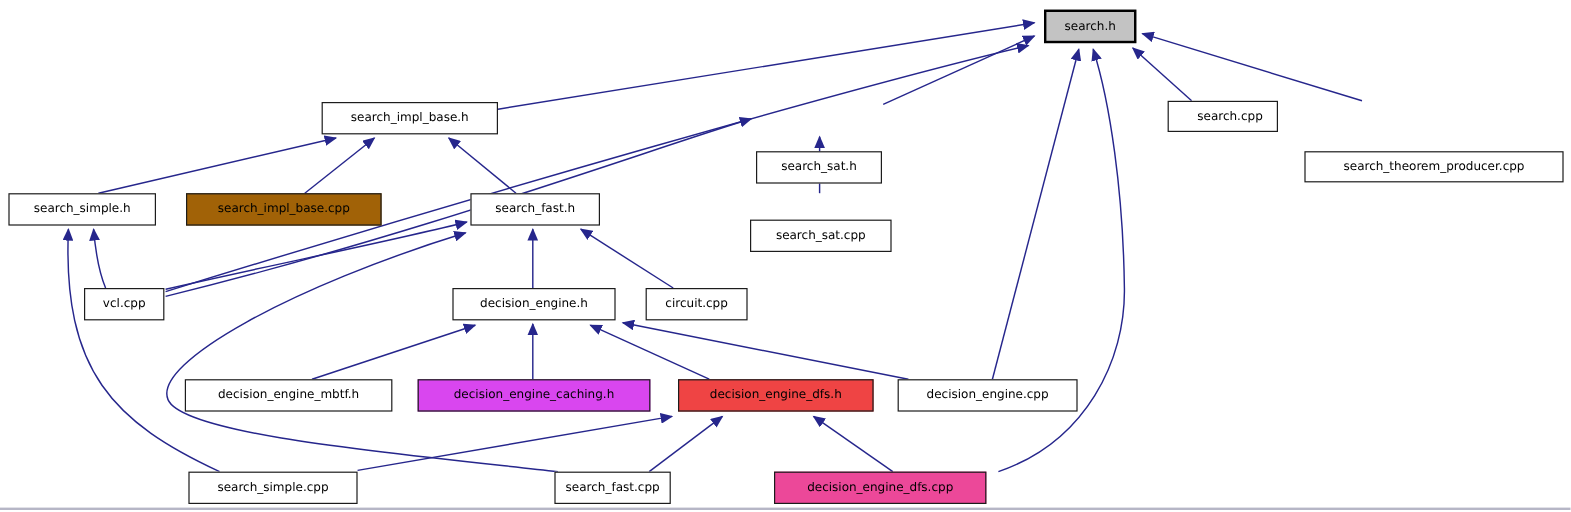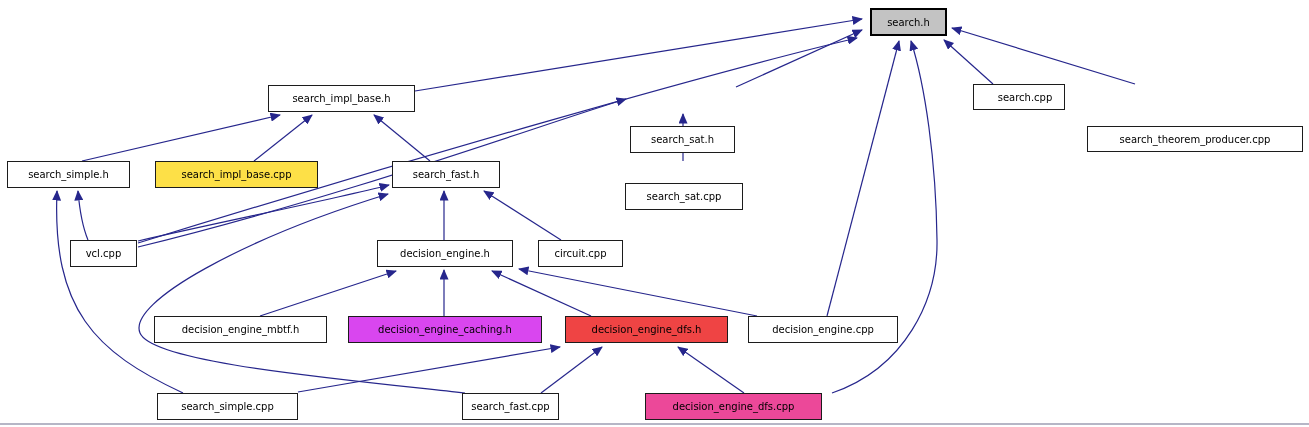--- a/index.html
+++ b/index.html
@@ -85,21 +85,21 @@
       </div>
       <div class="node" style="left: 973px; top: 84px; width: 92px; height: 26px; background: rgb(255, 255, 255); padding-left: 12px;">
         <span>search.cpp</span>
       </div>
       <div class="node" style="left: 1087px; top: 84px; width: 216px; height: 26px; background: rgb(255, 255, 255); margin-top: 42px;">
         <span>search_theorem_producer.cpp</span>
       </div>
       <div class="node" style="left: 7px; top: 161px; width: 123px; height: 27px; background: rgb(255, 255, 255);">
         <span>search_simple.h</span>
       </div>
-      <div class="node" style="left: 155px; top: 161px; width: 163px; height: 27px; background: #fde047;">
+      <div class="node" style="left: 155px; top: 161px; width: 163px; height: 27px; background: #a16207;">
         <span>search_impl_base.cpp</span>
       </div>
       <div class="node" style="left: 392px; top: 161px; width: 108px; height: 27px; background: rgb(255, 255, 255);">
         <span>search_fast.h</span>
       </div>
       <div class="node" style="left: 625px; top: 161px; width: 118px; height: 27px; background: rgb(255, 255, 255); margin-top: 22px;">
         <span>search_sat.cpp</span>
       </div>
       <div class="node" style="left: 70px; top: 240px; width: 67px; height: 27px; background: rgb(255, 255, 255);">
         <span>vcl.cpp</span>

